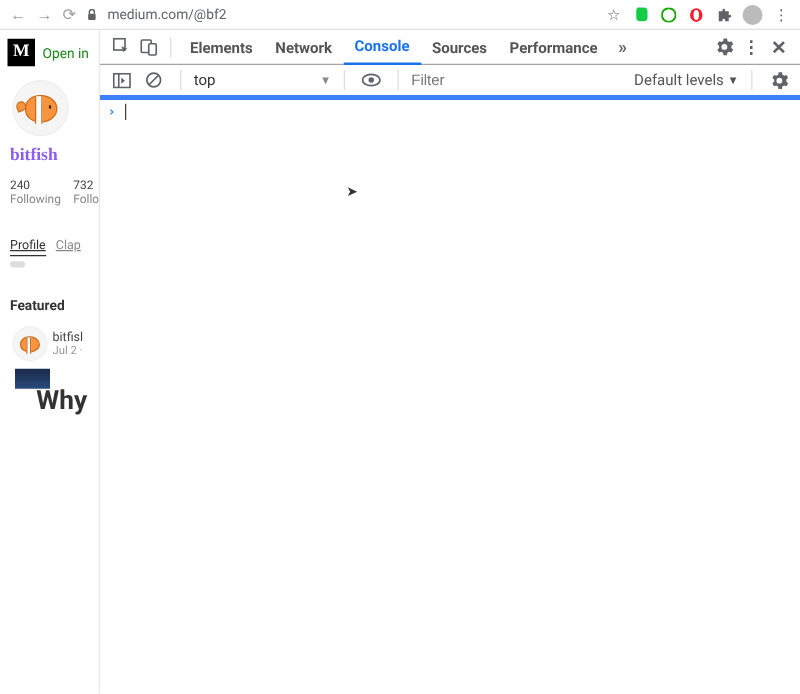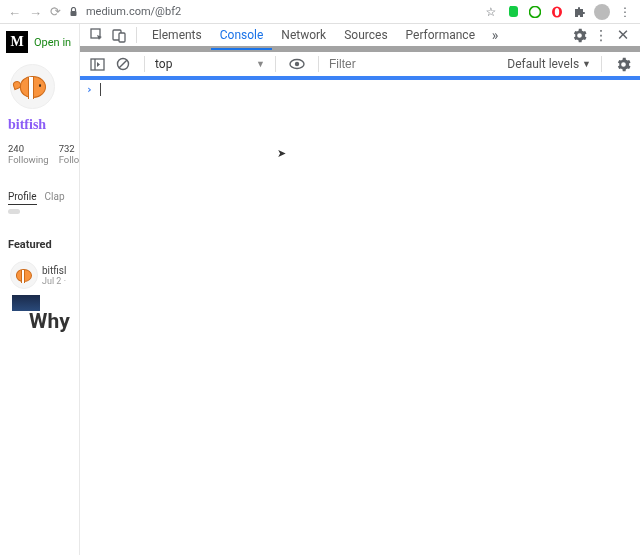--- a/index.html
+++ b/index.html
@@ -22,32 +22,32 @@
 .fish-fin { position: absolute; width: 8px; height: 8px; left: 2px; top: 16px; background: #f9943e; border: 1px solid #cc6b1b; border-radius: 50% 50% 50% 0; transform: rotate(-20deg); }
 .profile-name { font-weight: bold; font-size: 14px; margin: 8px 0 2px 8px; color: #8b5cf6; font-family: Liberation Serif, serif; }
 .profile-bio { font-size: 10.5px; color: #555; margin: 0 4px 0 8px; line-height: 1.35; }
 .profile-meta { font-size: 9.5px; color: #888; margin: 8px 4px 0 8px; line-height: 1.35; }
 .stats { display: flex; gap: 10px; margin: 10px 0 0 8px; font-size: 9.5px; align-items: center; }
 .stat { }
 .stat .num { color: #444; }
 .stat .lbl { color: #888; display: block; }
 .tabs-medium { display: flex; gap: 8px; margin: 26px 0 0 8px; font-size: 10px; }
 .tabs-medium .tab.active { color: #333; border-bottom: 1px solid #333; }
-.tabs-medium .tab { color: #888; padding-bottom: 2px; }
+.tabs-medium .tab { color: #888; padding-bottom: 2px; text-decoration: underline; }
 .pill { width: 12px; height: 5px; background: #ddd; border-radius: 3px; margin: 4px 0 0 8px; }
 .featured-h { font-weight: bold; font-size: 11px; margin: 24px 0 0 8px; color: #333; }
 .feat-row { display: flex; gap: 4px; margin: 10px 0 0 10px; align-items: center; }
 .feat-avatar { width: 28px; height: 28px; border-radius: 50%; border: 1px solid #eee; position: relative; overflow: hidden; background: #f5f5f5; }
 .feat-avatar .fish-body { width: 16px; height: 13px; left: 5px; top: 7px; border-width: 1px; }
 .feat-title { font-size: 10px; color: #444; }
 .feat-date { font-size: 9px; color: #999; }
 .feat-img { width: 28px; height: 16px; background: linear-gradient(180deg,#1a2a4a,#2a4a7a); margin: 6px 0 0 12px; }
 .feat-big { font-weight: bold; font-size: 21px; margin: 0 0 0 29px; line-height: 1.0; }
 .devtools { flex: 1; height: 100%; display: flex; flex-direction: column; background: #fff; }
-.dt-tabs { height: 28px; display: flex; align-items: center; border-bottom: 6px solid #a3a3a3; padding: 0 6px; gap: 0; }
+.dt-tabs { height: 28px; display: flex; align-items: center; border-bottom: 1px solid #a3a3a3; padding: 0 6px; gap: 0; font-weight: bold; }
 .dt-iconbtn { width: 22px; height: 22px; display: flex; align-items: center; justify-content: center; cursor: pointer; color: #5f6368; }
 .dt-sep { width: 1px; height: 16px; background: #ddd; margin: 0 6px; }
 .dt-tab { padding: 0 9px; height: 28px; display: flex; align-items: center; font-size: 12px; color: #555; cursor: pointer; }
 .dt-tab.active { color: #1a73e8; border-bottom: 2px solid #1a73e8; margin-bottom: -1px; }
 .dt-spacer { flex: 1; }
 .dt-toolbar { height: 28px; display: flex; align-items: center; border-bottom: 4px solid #3b82f6; padding: 0 6px; gap: 4px; }
 .dt-context { display: flex; align-items: center; gap: 4px; font-size: 12px; color: #333; min-width: 110px; }
 .dt-context .dd { margin-left: auto; color: #888; font-size: 9px; }
 .dt-filter { border: none; outline: none; font-size: 12px; color: #888; width: 100px; background: transparent; }
 .dt-levels { font-size: 12px; color: #555; display: flex; align-items: center; gap: 3px; }
@@ -148,22 +148,22 @@
           </svg>
       </div>
       <div class="dt-iconbtn">
         <svg width="15" height="15" viewBox="0 0 15 15">
             <rect x="1" y="2" width="8" height="10" rx="1" fill="none" stroke="#5f6368" stroke-width="1.3"></rect>
             <rect x="7" y="5" width="6" height="9" rx="1" fill="#fff" stroke="#5f6368" stroke-width="1.3"></rect>
           </svg>
       </div>
       <div class="dt-sep"></div>
       <div class="dt-tab">Elements</div>
+      <div class="dt-tab">Network</div>
       <div class="dt-tab active">Console</div>
-      <div class="dt-tab">Network</div>
       <div class="dt-tab">Sources</div>
       <div class="dt-tab">Performance</div>
       <div class="dt-iconbtn" style="font-size:14px">»</div>
       <div class="dt-spacer"></div>
       <div class="dt-iconbtn">
         <svg width="15" height="15" viewBox="0 0 16 16">
             <path d="M8 10.5a2.5 2.5 0 1 0 0-5 2.5 2.5 0 0 0 0 5zM14 8c0 .4 0 .7-.1 1l1.6 1.2-1.5 2.6-1.9-.6c-.5.4-1 .7-1.6.9l-.3 2h-3l-.3-2c-.6-.2-1.1-.5-1.6-.9l-1.9.6L2 10.2 3.6 9C3.5 8.7 3.5 8.4 3.5 8s0-.7.1-1L2 5.8l1.5-2.6 1.9.6c.5-.4 1-.7 1.6-.9l.3-2h3l.3 2c.6.2 1.1.5 1.6.9l1.9-.6L15.5 5.8 13.9 7c.1.3.1.6.1 1z" fill="#5f6368"></path>
           </svg>
       </div>
       <div class="dt-iconbtn" style="font-size:14px;color:#5f6368">⋮</div>

